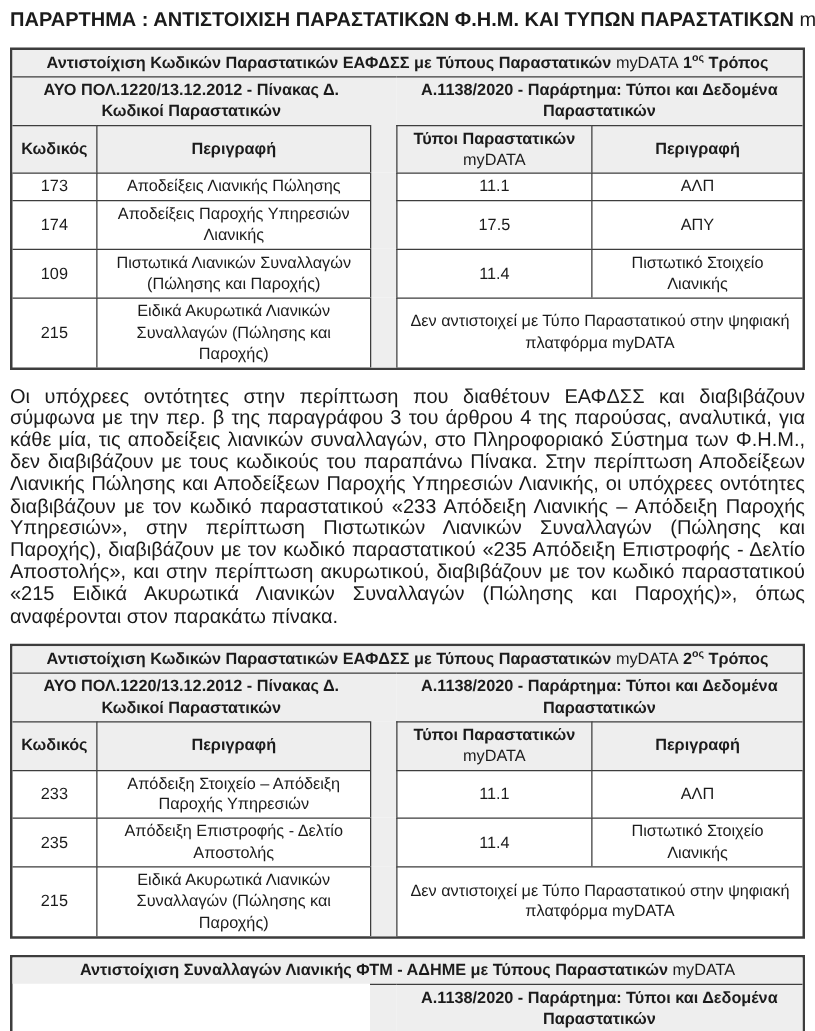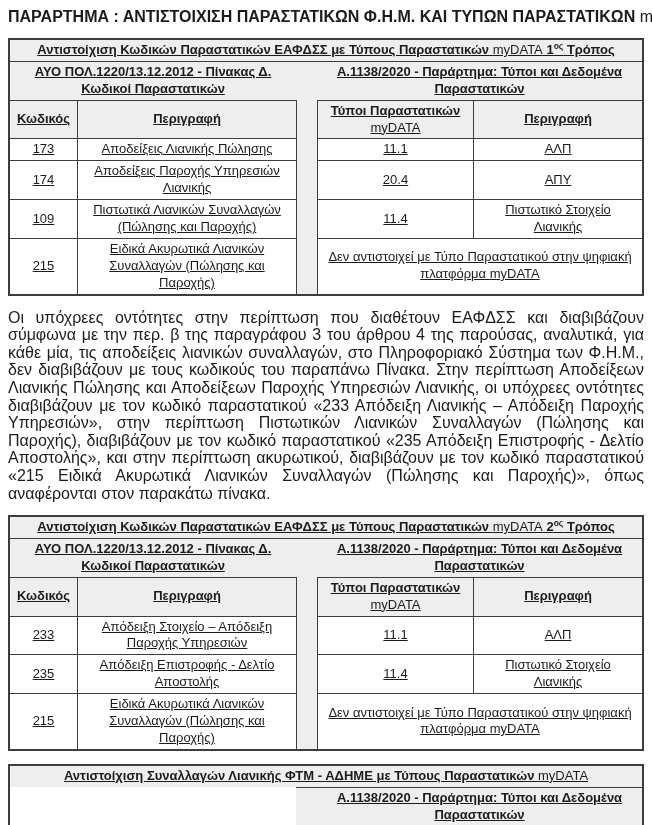--- a/index.html
+++ b/index.html
@@ -21,21 +21,20 @@
     text-align:center;
     margin:2px 0 12px 0;
     white-space:nowrap;
   }
   .tbl{
     display:grid;
     grid-template-columns:67px 219px 21px 156px 1fr;
     border:2px solid var(--bc);
     margin:0 0 13px 0;
     background:#ffffff;
-    text-decoration:underline;
   }
   .cell{
     display:flex;
     align-items:center;
     justify-content:center;
     text-align:center;
     box-sizing:border-box;
     padding:2px 6px;
     font-size:13px;
     line-height:1.3;
@@ -94,21 +93,21 @@
 
   <div class="cell bt">173</div>
   <div class="cell bt bl">Αποδείξεις Λιανικής Πώλησης</div>
   <div class="cell c-g g bl"></div>
   <div class="cell bt bl">11.1</div>
   <div class="cell bt bl">ΑΛΠ</div>
 
   <div class="cell bt">174</div>
   <div class="cell bt bl">Αποδείξεις Παροχής Υπηρεσιών Λιανικής</div>
   <div class="cell c-g g bl"></div>
-  <div class="cell bt bl">20.4</div>
+  <div class="cell bt bl">17.5</div>
   <div class="cell bt bl">ΑΠΥ</div>
 
   <div class="cell bt">109</div>
   <div class="cell bt bl">Πιστωτικά Λιανικών Συναλλαγών (Πώλησης και Παροχής)</div>
   <div class="cell c-g g bl"></div>
   <div class="cell bt bl">11.4</div>
   <div class="cell bt bl">Πιστωτικό Στοιχείο Λιανικής</div>
 
   <div class="cell bt">215</div>
   <div class="cell bt bl">Ειδικά Ακυρωτικά Λιανικών Συναλλαγών (Πώλησης και Παροχής)</div>

